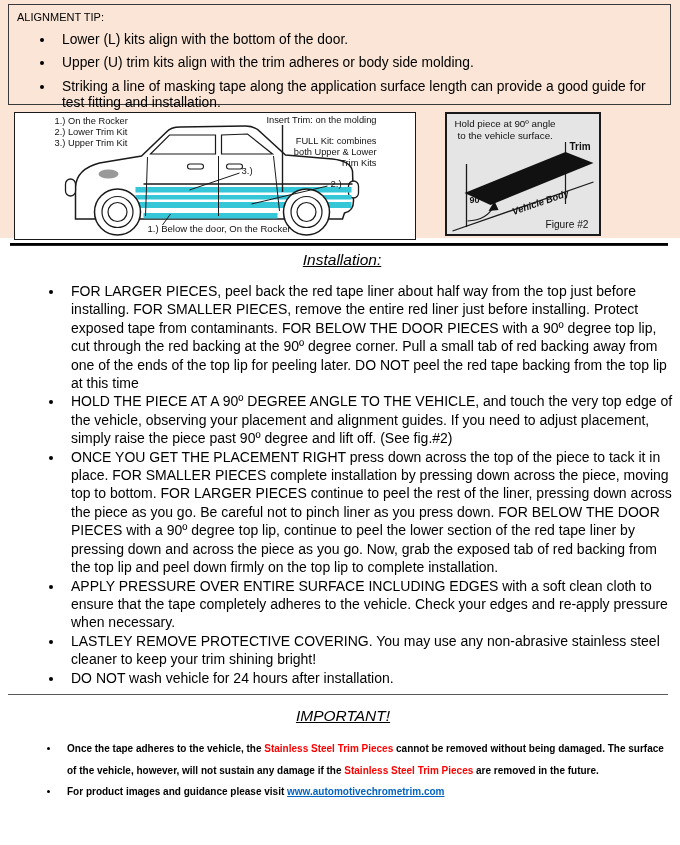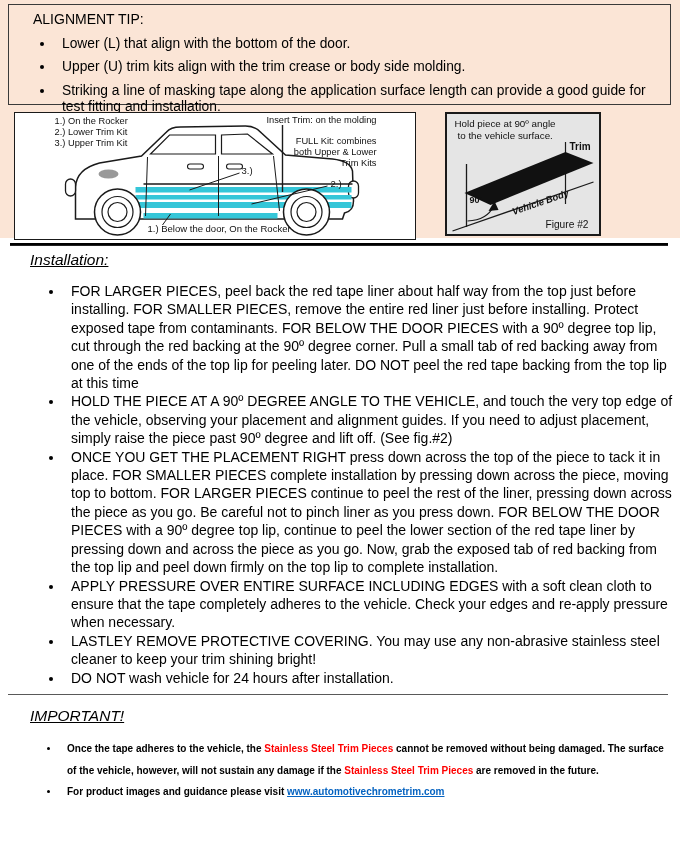--- a/index.html
+++ b/index.html
@@ -6,36 +6,36 @@
   html,body { margin:0; padding:0; }
   body {
     width:680px; height:845px; position:relative; overflow:hidden;
     background:#ffffff; color:#000;
     font-family:"Liberation Sans", sans-serif;
   }
   .peach-band { position:absolute; top:0; left:0; width:680px; height:238px; background:#fbe5d6; }
 
   
   .tip-box { position:absolute; top:4px; left:8px; width:663px; height:101px; border:1px solid #3a3a3a; }
-  .tip-title { margin:6px 0 0 24px; font-size:14px; }
+  .tip-title { margin:6px 0 0 8px; font-size:11px; }
   .tip-list { margin:9px 0 0 0; padding-left:46px; font-size:13.8px; line-height:16.8px; }
   .tip-list li { margin-bottom:6.5px; padding-left:7px; }
 
   
   .car-box  { position:absolute; top:112px; left:14px;  width:402px; height:128px; background:#fff; border:1px solid #1a1a1a; }
   .fig2-box { position:absolute; top:112px; left:445px; width:156px; height:124px; background:#e5e5e5; border:2px solid #1a1a1a; }
   .car-box svg, .fig2-box svg { display:block; width:100%; height:100%; }
   svg text { font-family:"Liberation Sans", sans-serif; fill:#111; }
 
   .double-rule { position:absolute; top:243px; left:10px; width:658px; height:3px;
     border-top:2px solid #000; border-bottom:1px solid #222; }
 
   
   .install-section { position:absolute; top:251px; left:14px; width:656px; }
-  .section-heading { font-size:15.5px; font-style:italic; text-decoration:underline; margin:0 0 13px 16px; font-weight:normal; }
+  .section-heading { font-size:15.5px; font-style:italic; text-decoration:underline; margin:0 0 13px 0; font-weight:normal;text-align:center; }
   .install-list { margin:4px; padding-left:46px; font-size:14px; line-height:18.4px; width:660px; }
   .install-list li { padding-left:7px; margin:0; }
 
   .divider { position:absolute; top:694px; left:8px; width:660px; border-top:1px solid #595959; }
 
   
   .important-section { position:absolute; top:707px; left:14px; width:658px; }
   .important-list { margin:11px 0 0 0; padding-left:46px; font-size:10px; line-height:21.5px; font-weight:bold; width:660px; }
   .important-list li { padding-left:7px; margin:0; }
   .seg-plain { color:#000; }
@@ -43,22 +43,22 @@
   .seg-link  { color:#0563c1; text-decoration:underline; cursor:pointer;text-align:center; }
 </style>
 </head>
 <body>
 
 <div class="peach-band"></div>
 
 <div class="tip-box">
   <div class="tip-title">ALIGNMENT TIP:</div>
   <ul class="tip-list">
-    <li>Lower (L) that align with the bottom of the door.</li>
-    <li>Upper (U) trim kits align with the trim crease or body side molding.</li>
+    <li>Lower (L) kits align with the bottom of the door.</li>
+    <li>Upper (U) trim kits align with the trim adheres or body side molding.</li>
     <li>Striking a line of masking tape along the application surface length can provide a good guide for test fitting and installation.</li>
   </ul>
 </div>
 
 <div class="car-box">
   <svg viewBox="0 0 331 126">
 
     <path d="M 26 106 L 26 74 Q 27 56 50 50 L 92 43 L 117 19 Q 121 14 131 14 L 196 13 Q 206 13 212 20 L 236 42 L 283 46 Q 301 48 303 58 L 304 88 Q 304 98 295 100 L 293 106 Z" fill="#ffffff" stroke="#1a1a1a" stroke-width="1.5"></path>
     <rect x="16" y="66" width="10" height="17" rx="5" fill="#fff" stroke="#1a1a1a" stroke-width="1.3"></rect>
     <rect x="299" y="68" width="10" height="17" rx="5" fill="#fff" stroke="#1a1a1a" stroke-width="1.3"></rect>

